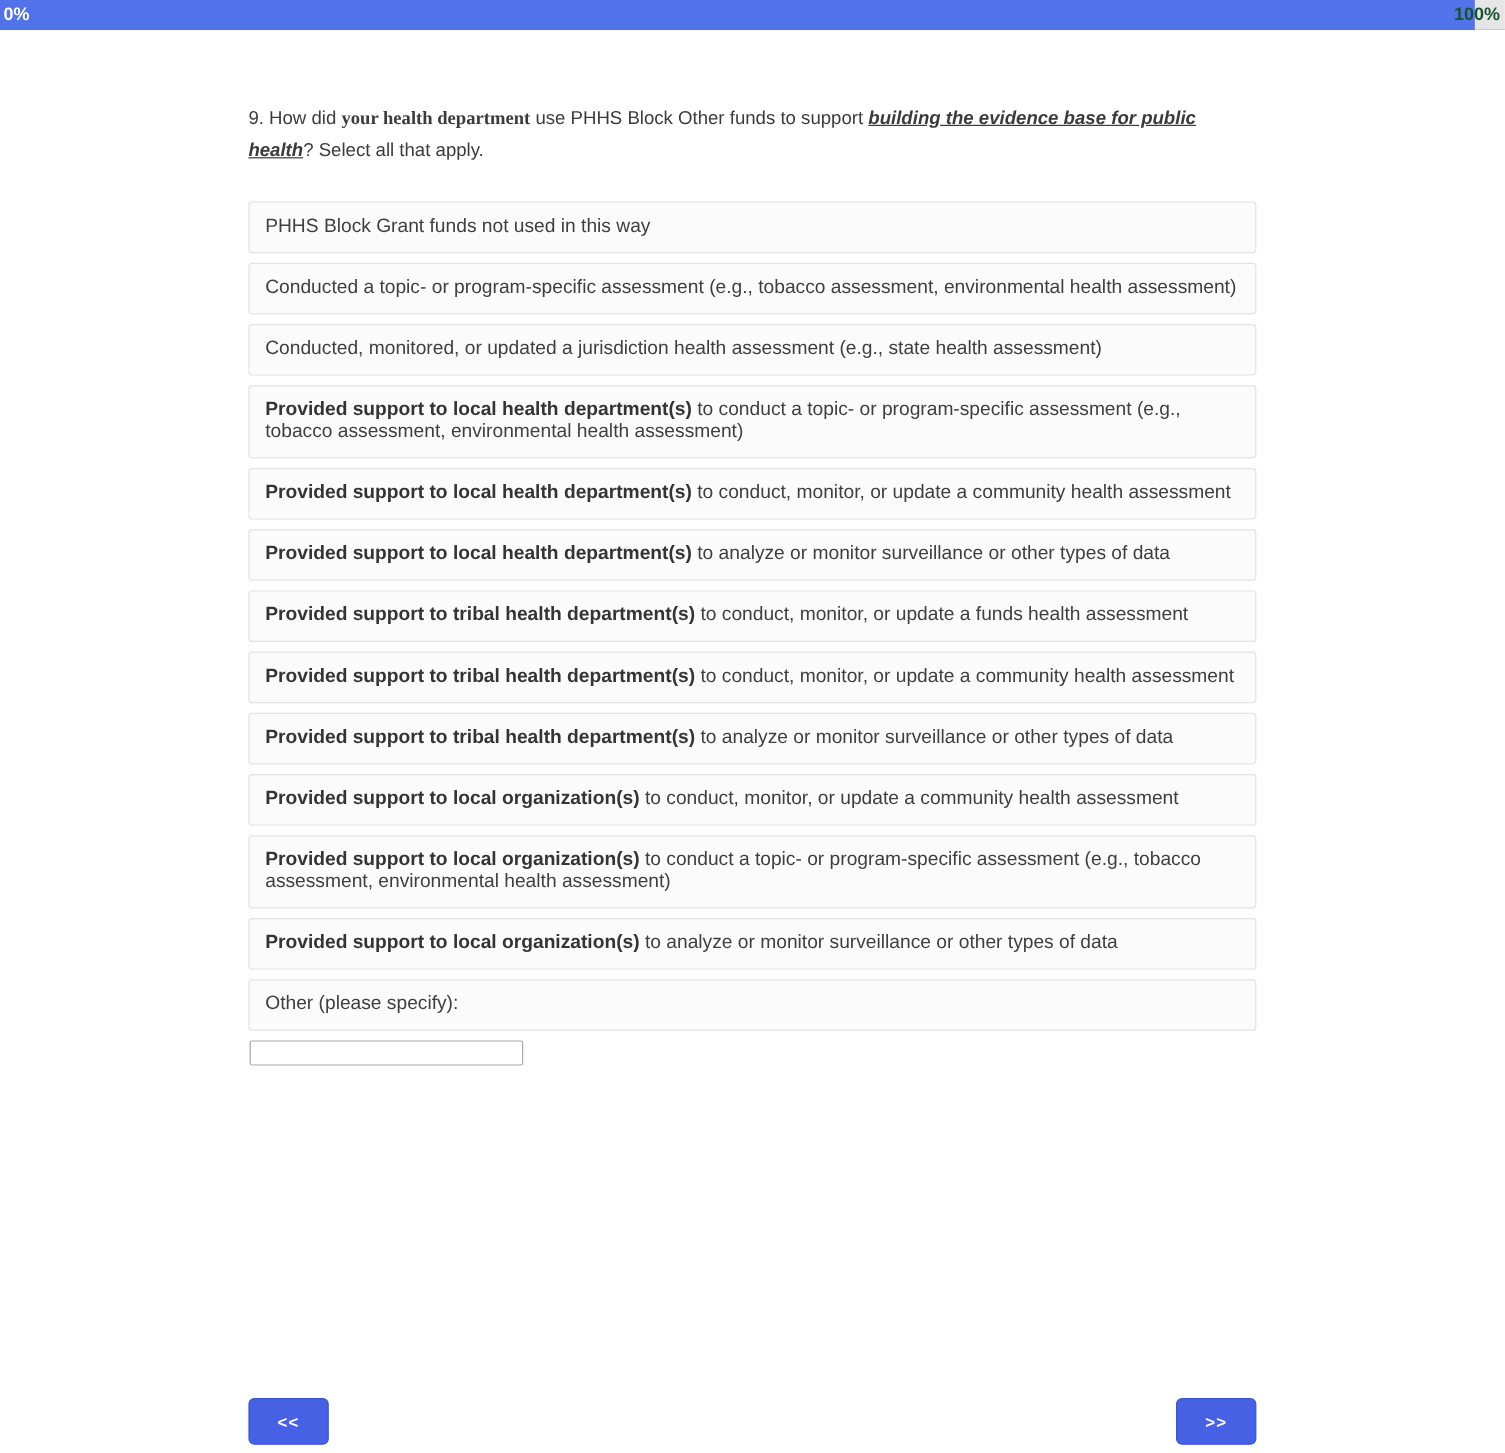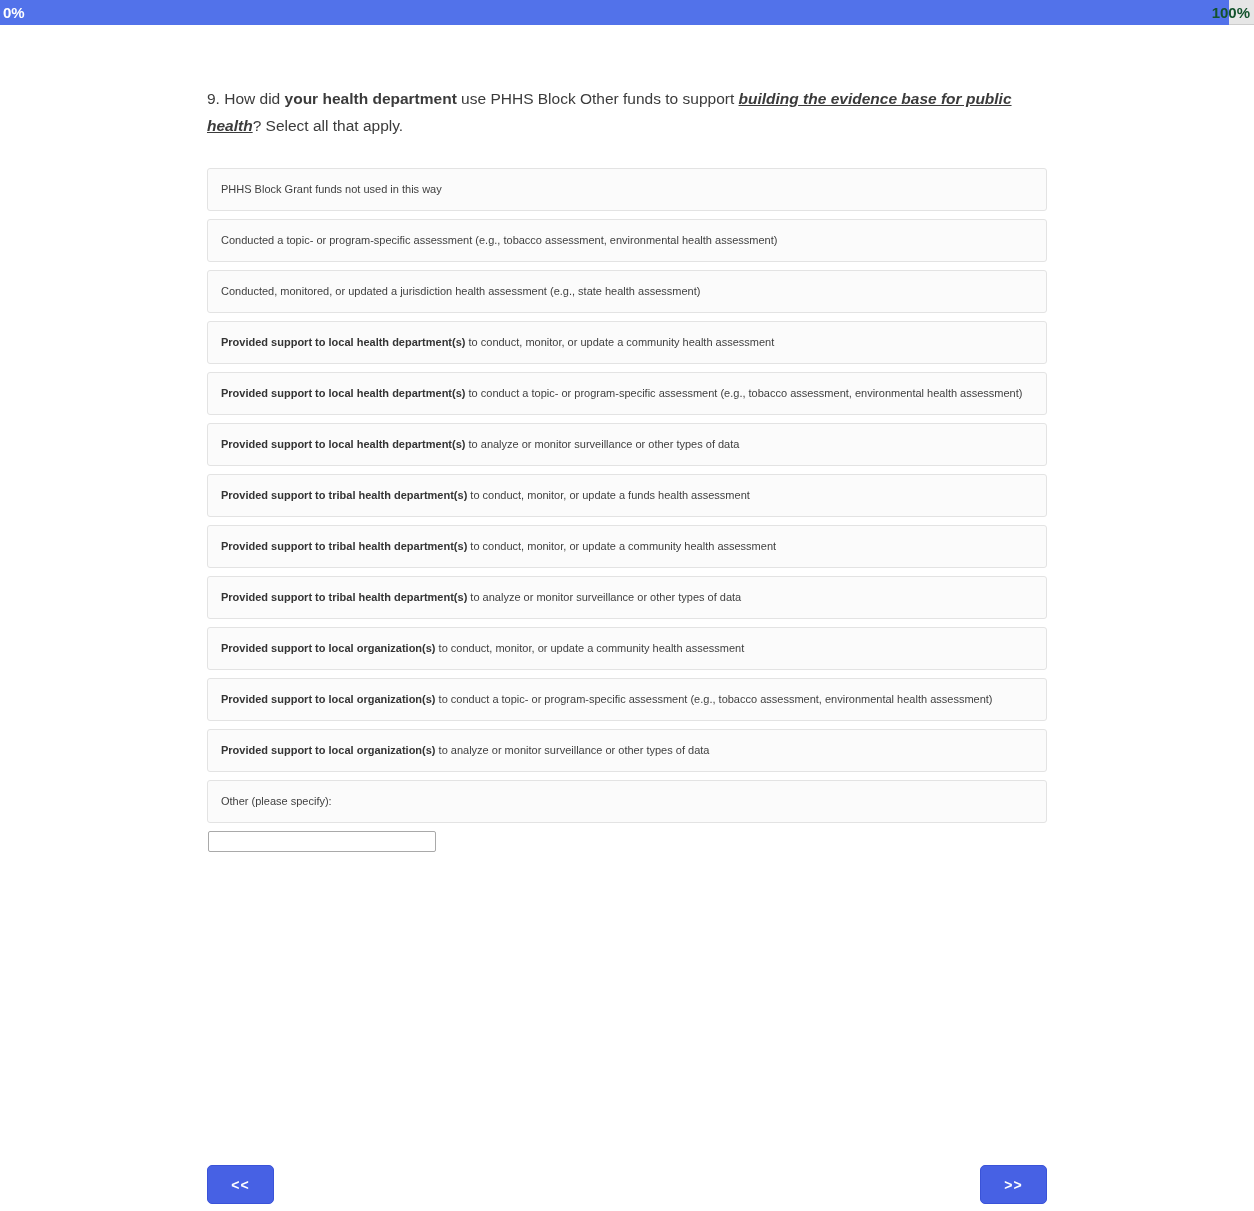--- a/index.html
+++ b/index.html
@@ -62,41 +62,41 @@
 
   .question {
     position: absolute;
     top: 60px;
     left: 207px;
     width: 812px;
     font-size: 15.5px;
     line-height: 27px;
     color: #3b3b3b;
   }
-  .q-bold { font-weight: bold; }
+  .q-bold { font-weight: bold; font-family: Liberation Serif, serif; }
   .q-emph {
     font-weight: bold;
     font-style: italic;
     text-decoration: underline;
   }
 
   .options {
     position: absolute;
     top: 143px;
     left: 207px;
     width: 840px;
   }
 
   .option {
     background: #fbfbfb;
     border: 1px solid #e3e3e3;
     border-radius: 3px;
     margin-bottom: 8px;
     padding: 11px 13px 12px 13px;
-    font-size: 11px;
+    font-size: 16px;
     line-height: 18px;
     color: #3f3f3f;
     min-height: 41px;
   }
   .option .lead { font-weight: bold; color: #343434; }
 
   .other-input {
     display: block;
     margin-top: 4px;
     margin-left: 1px;
@@ -162,25 +162,25 @@
     <div class="option">
       <span class="lead"></span><span>Conducted a topic- or program-specific assessment (e.g., tobacco assessment, environmental health assessment)</span>
     </div>
 
     <div class="option">
       <span class="lead"></span><span>Conducted, monitored, or updated a jurisdiction health assessment (e.g., state health assessment)</span>
     </div>
 
 
     <div class="option">
+      <span class="lead">Provided support to local health department(s)</span><span> to conduct a topic- or program-specific assessment (e.g., tobacco assessment, environmental health assessment)</span>
+    </div>
+
+    <div class="option">
       <span class="lead">Provided support to local health department(s)</span><span> to conduct, monitor, or update a community health assessment</span>
-    </div>
-
-    <div class="option">
-      <span class="lead">Provided support to local health department(s)</span><span> to conduct a topic- or program-specific assessment (e.g., tobacco assessment, environmental health assessment)</span>
     </div>
 
     <div class="option">
       <span class="lead">Provided support to local health department(s)</span><span> to analyze or monitor surveillance or other types of data</span>
     </div>
 
     <div class="option">
       <span class="lead">Provided support to tribal health department(s)</span><span> to conduct, monitor, or update a funds health assessment</span>
     </div>
 

